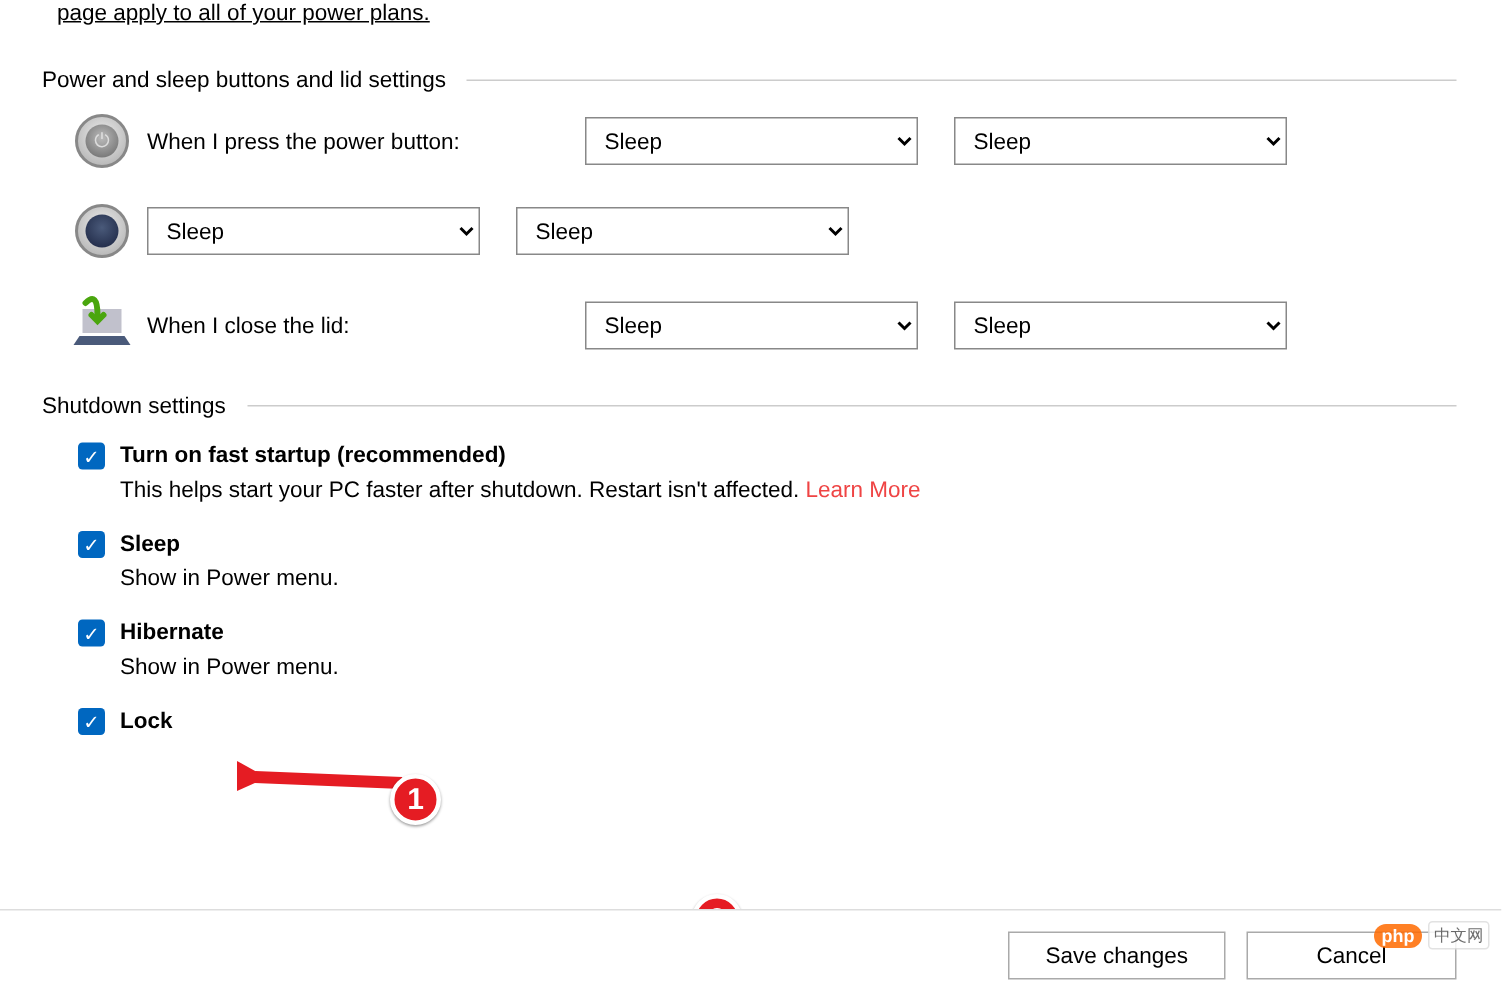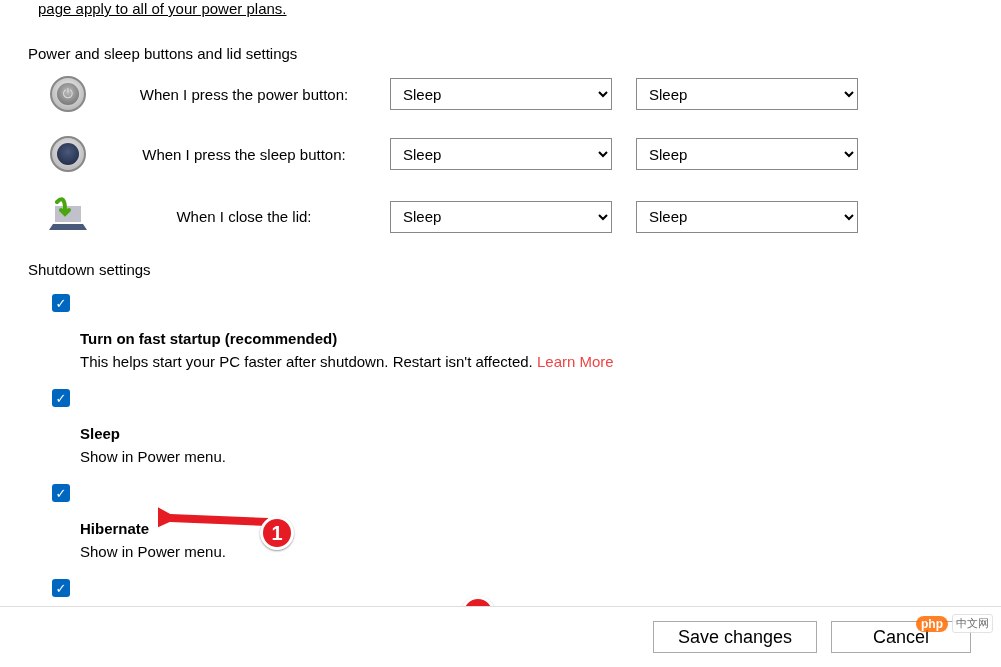--- a/index.html
+++ b/index.html
@@ -13,22 +13,22 @@
     width: 1001px;
     height: 667px;
     position: relative;
     overflow: hidden;
   }
   .content { padding: 0 0 0 38px; }
   .intro { margin: 0 0 28px 0; text-decoration: underline; }
 
   .section-header {
     display: flex;
+    align-items: center;
     margin: 3px 0 14px -10px;
-    flex-direction: column;
   }
   .section-header span { white-space: nowrap; padding-right: 14px; }
   .section-header .line {
     flex: 1;
     height: 1px;
     background: #ccc;
     margin-right: 30px;
   }
 
   .cols-header {
@@ -43,39 +43,39 @@
     gap: 12px;
     justify-content: flex-start;
   }
 
   .row {
     display: flex;
     align-items: center;
     margin-bottom: 24px;
   }
   .row .icon-cell { width: 60px; display: flex; justify-content: center; }
-  .row .label { width: 292px; text-align: center; }
+  .row .label { width: 292px; }
   .row select {
     width: 222px;
     height: 32px;
     font-size: 15px;
     font-family: inherit;
     padding: 2px 8px;
     border: 1px solid #888;
     background: #fff;
     margin-right: 24px;
   }
 
   .shutdown-item {
     margin: 0 0 14px 14px;
     display: flex;
     align-items: flex-start;
     gap: 10px;
   }
-  .shutdown-item .txt { line-height: 1.5; margin-top: 36px; }
+  .shutdown-item .txt { line-height: 1.5; }
   .shutdown-item .title { font-weight: 700; }
   .shutdown-item .desc { font-weight: 400; }
   .checkbox {
     width: 18px; height: 18px;
     border-radius: 3px;
     background: #0067c0;
     display: inline-flex;
     align-items: center;
     justify-content: center;
     color: #fff;
@@ -91,21 +91,21 @@
     border-top: 1px solid #ddd;
     padding: 14px 30px 14px 0;
     display: flex;
     justify-content: flex-end;
     gap: 14px;
     background: #fff;
   }
   .footer button {
     min-width: 140px;
     height: 32px;
-    font-size: 18px;
+    font-size: 15px;
     font-family: inherit;
     background: #fff;
     border: 1px solid #aaa;
     padding: 0 24px;
     cursor: pointer;
   }
 
   
   .battery-icon {
     width: 16px; height: 26px;
@@ -190,21 +190,20 @@
     <select><option>Sleep</option></select>
     <select><option>Sleep</option></select>
   </div>
 
   <div class="row">
     <div class="icon-cell">
       <div class="sleep-btn-icon">
           <div class="inner"></div>
         </div>
     </div>
-    <div class="label">When I press the sleep button:</div>
     <select><option>Sleep</option></select>
     <select><option>Sleep</option></select>
   </div>
 
   <div class="row">
     <div class="icon-cell">
       <span class="lid-icon">
         <svg viewBox="0 0 42 38">
             <path d="M6 28 L36 28 L40 34 L2 34 Z" fill="#4a5a7a"></path>
             <path d="M8 26 L34 26 L34 10 L8 10 Z" fill="#335" opacity=".3"></path>

